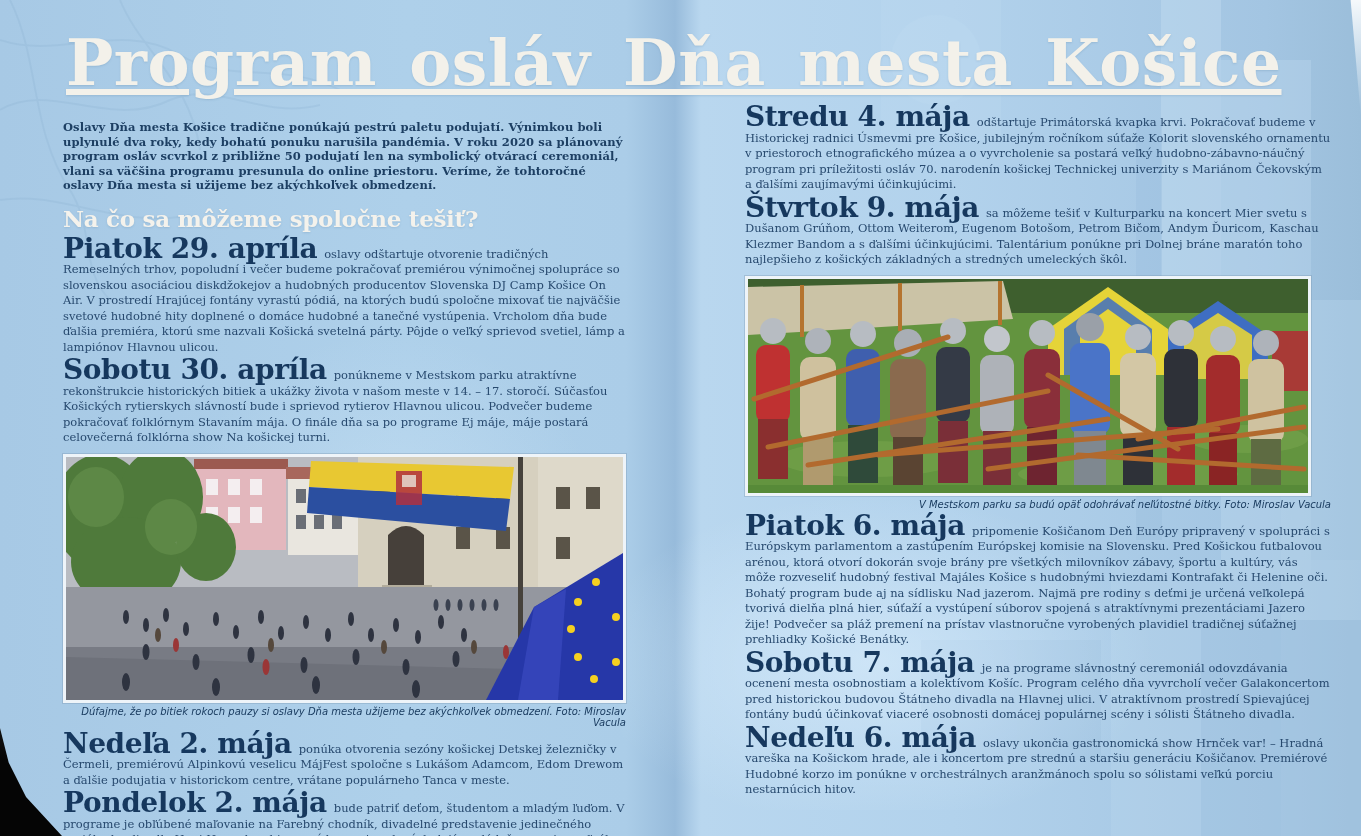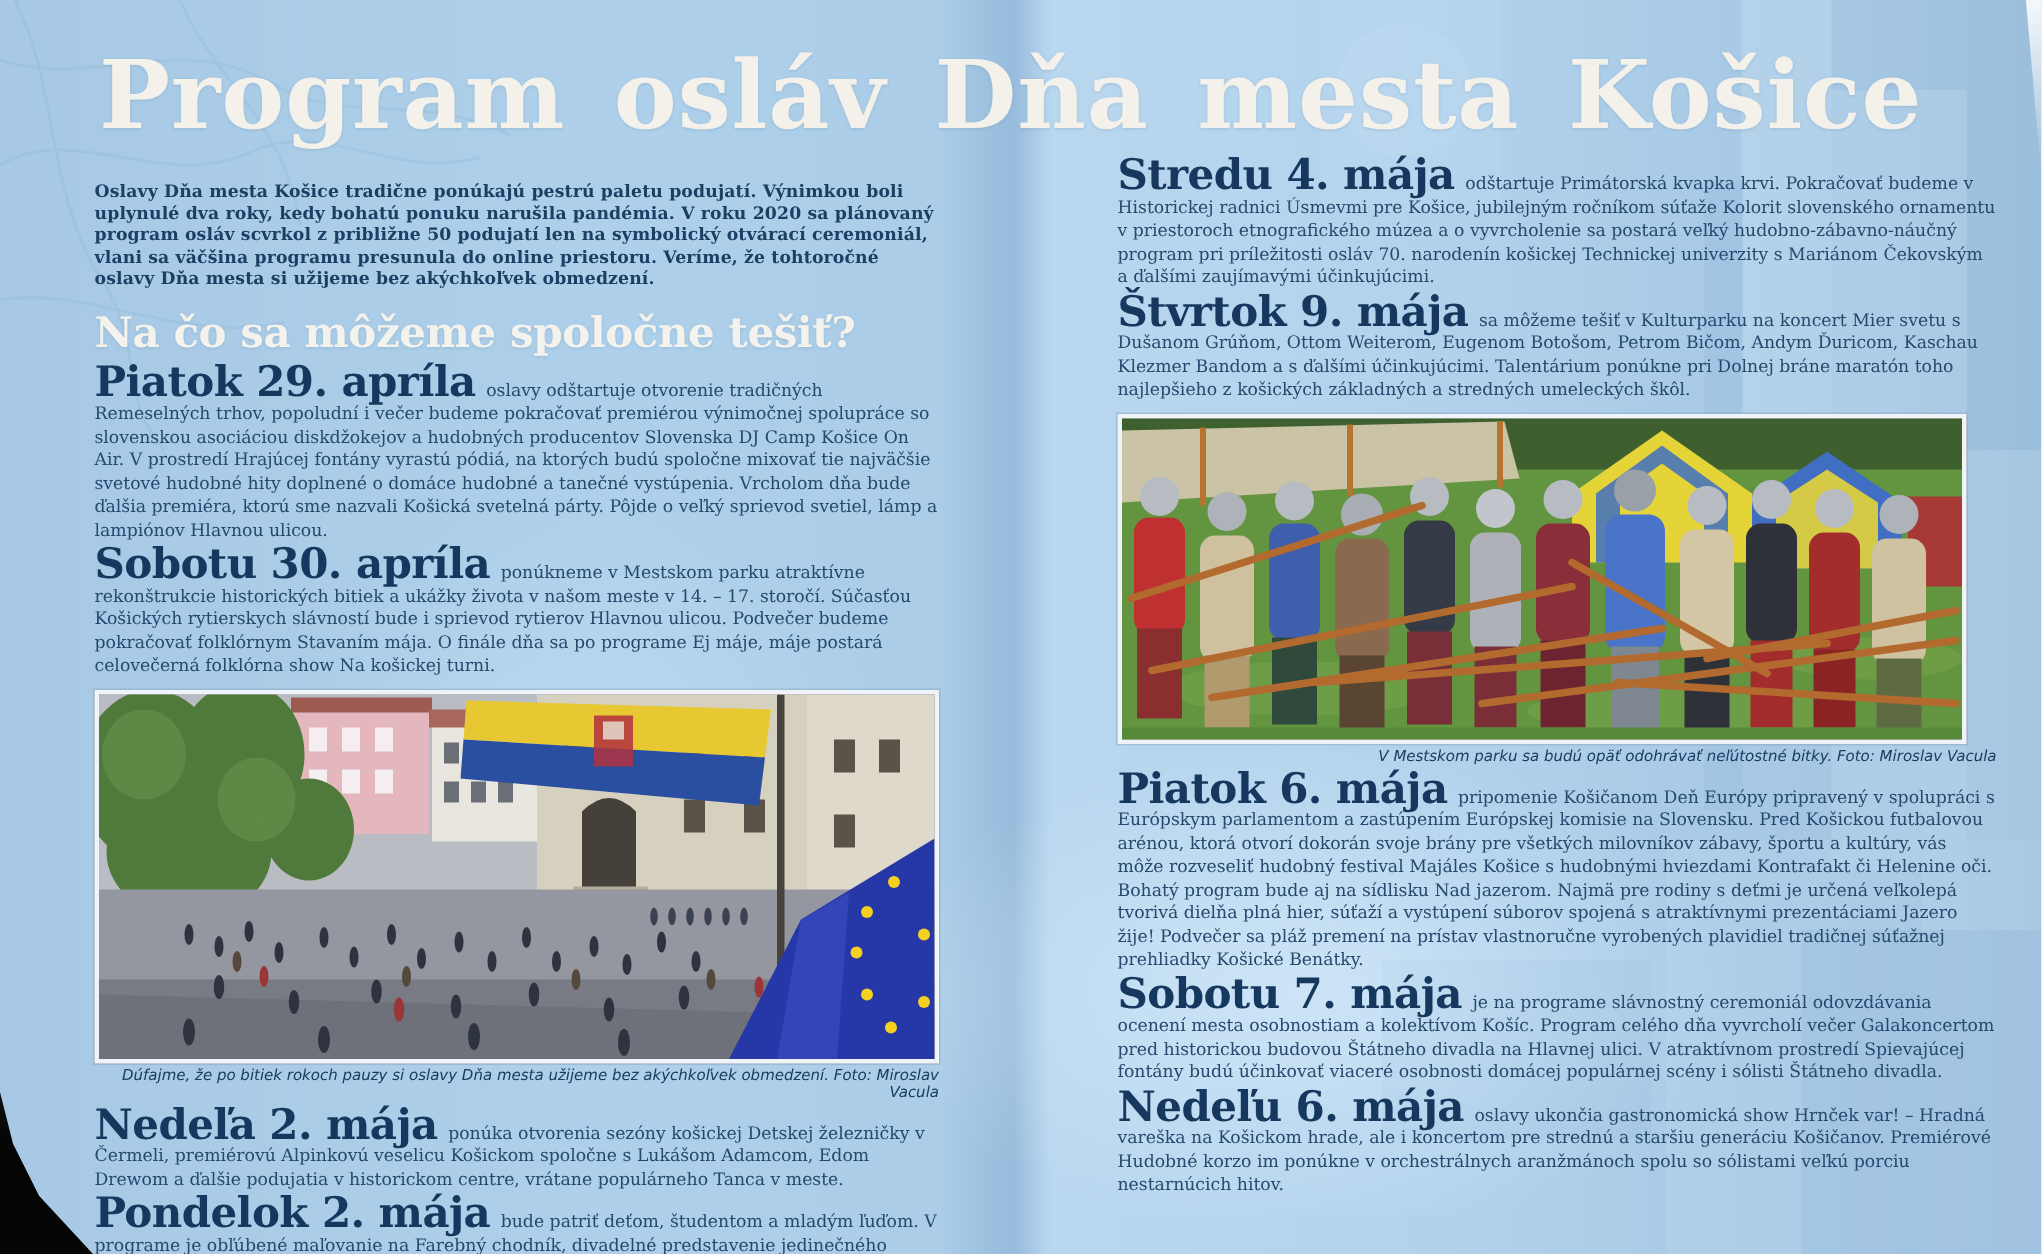--- a/index.html
+++ b/index.html
@@ -29,32 +29,33 @@
     clip-path:polygon(0 0, 14% 32%, 42% 64%, 100% 100%, 0 100%); }
   .edge-light { position:absolute; right:0; top:0; width:16px; height:118px;
     background:linear-gradient(to bottom, rgba(255,255,255,.9), rgba(255,255,255,0));
     clip-path:polygon(35% 0, 100% 0, 100% 100%); }
 
   .page-title {
     position:absolute; left:66px; top:26px; width:1240px;
     font-size:63px; font-weight:bold; color:#f3f1ea;
     letter-spacing:.5px; word-spacing:10px; white-space:nowrap;
     text-shadow:0 1px 2px rgba(90,130,165,.25);
+    text-decoration:underline;
   }
 
   .col { position:absolute; }
   .col-left  { left:63px;  top:120px; width:563px; }
   .col-right { left:745px; top:110px; width:586px; }
 
   .intro {
     font-size:11.5px; font-weight:bold; line-height:14.5px;
     color:#1d3f63; margin-bottom:12px; letter-spacing:.1px;
   }
   .subheading {
-    font-size:28px; font-weight:bold; color:#f4f2ec;
+    font-size:23px; font-weight:bold; color:#f4f2ec;
     margin-bottom:10px; letter-spacing:-.3px;
     text-shadow:0 1px 2px rgba(90,130,165,.25);
   }
 
   .section { margin-bottom:9px; }
   .sec-heading {
     font-size:28px; font-weight:bold; color:#16385e;
     letter-spacing:-.4px; margin-right:7px;
   }
   .sec-body { font-size:11.5px; line-height:14.5px; color:#27496e; }
@@ -238,21 +239,21 @@
             <circle cx="512" cy="200" r="4"></circle>
             <circle cx="528" cy="222" r="4"></circle>
             <circle cx="550" cy="160" r="4"></circle>
             <circle cx="550" cy="205" r="4"></circle>
         </g>
       </svg>
     </div>
     <p class="caption">Dúfajme, že po bitiek rokoch pauzy si oslavy Dňa mesta užijeme bez akýchkoľvek obmedzení. Foto: Miroslav Vacula</p>
 
     <div class="section">
-      <p><span class="sec-heading">Nedeľa 2. mája</span><span class="sec-body">ponúka otvorenia sezóny košickej Detskej železničky v Čermeli, premiérovú Alpinkovú veselicu Košickom spoločne s Lukášom Adamcom, Edom Drewom a ďalšie podujatia v historickom centre, vrátane populárneho Tanca v meste.</span></p>
+      <p><span class="sec-heading">Nedeľa 2. mája</span><span class="sec-body">ponúka otvorenia sezóny košickej Detskej železničky v Čermeli, premiérovú Alpinkovú veselicu MájFest spoločne s Lukášom Adamcom, Edom Drewom a ďalšie podujatia v historickom centre, vrátane populárneho Tanca v meste.</span></p>
     </div>
     <div class="section">
       <p><span class="sec-heading">Pondelok 2. mája</span><span class="sec-body">bude patriť deťom, študentom a mladým ľuďom. V programe je obľúbené maľovanie na Farebný chodník, divadelné predstavenie jedinečného sociálneho divadla Hopi Hop a kombinovaný koncert nadaných detí a mládeže z centra voľného času a tanečných centier, štúdií a škôl Uno Star Dance Studio, Who's That Kidz a Outbreak.</span></p>
     </div>
   </div>
 
   <div class="col col-right">
     <div class="section">
       <p><span class="sec-heading">Stredu 4. mája</span><span class="sec-body">odštartuje Primátorská kvapka krvi. Pokračovať budeme v Historickej radnici Úsmevmi pre Košice, jubilejným ročníkom súťaže Kolorit slovenského ornamentu v priestoroch etnografického múzea a o vyvrcholenie sa postará veľký hudobno-zábavno-náučný program pri príležitosti osláv 70. narodenín košickej Technickej univerzity s Mariánom Čekovským a ďalšími zaujímavými účinkujúcimi.</span></p>
     </div>

